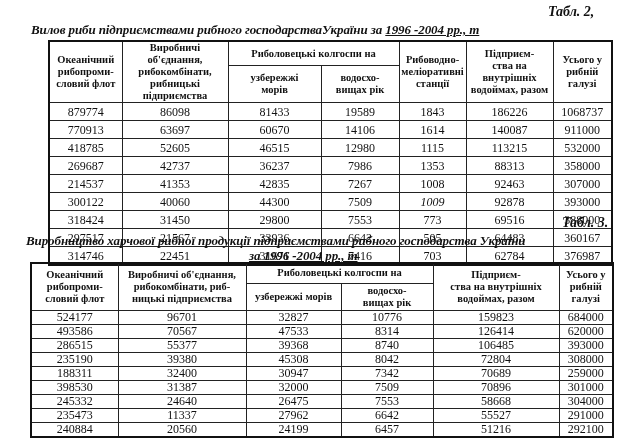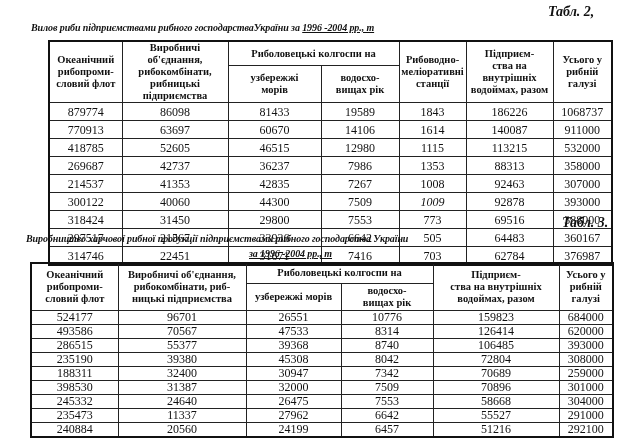--- a/index.html
+++ b/index.html
@@ -1,20 +1,20 @@
 <!DOCTYPE html>
 <html><head>
 <meta charset="utf-8">
 <style>
   html, body { margin: 0; padding: 0; background: #ffffff; }
   body { width: 623px; height: 445px; position: relative; overflow: hidden;
          font-family: "Liberation Serif", serif; color: #111; }
   .caption-right { position: absolute; font-style: italic; font-weight: bold;
                    font-size: 14px; }
-  .title { position: absolute; font-style: italic; font-weight: bold; font-size: 10px;
+  .title { position: absolute; font-style: italic; font-weight: bold; font-size: 13px;
            white-space: nowrap; letter-spacing: -0.1px; }
   .title u { text-decoration: underline; }
   table { position: absolute; border-collapse: collapse; table-layout: fixed; }
   td, th { border: 1px solid #222; padding: 0; text-align: center; vertical-align: middle; }
   th { font-family: "Liberation Serif", serif; font-weight: bold; font-size: 10.5px;
        line-height: 12px; }
   td { font-size: 12px; line-height: 14px; }
   table.t1 { left: 48px; top: 40px; width: 563px; border: 2px solid #111; }
   table.t1 td { height: 17px; }
   table.t2 { left: 30px; top: 262px; width: 582px; border: 2px solid #111; }
@@ -159,21 +159,21 @@
     </tr>
     <tr style="height:27px">
       <th>узбережжі морів</th>
       <th>водосхо-<br>вищах рік</th>
     </tr>
   </thead>
   <tbody>
     <tr>
       <td>524177</td>
         <td>96701</td>
-        <td>26551</td>
+        <td>32827</td>
         <td>10776</td>
         <td>159823</td>
         <td>684000</td>
     </tr>
     <tr>
       <td>493586</td>
         <td>70567</td>
         <td>47533</td>
         <td>8314</td>
         <td>126414</td>

